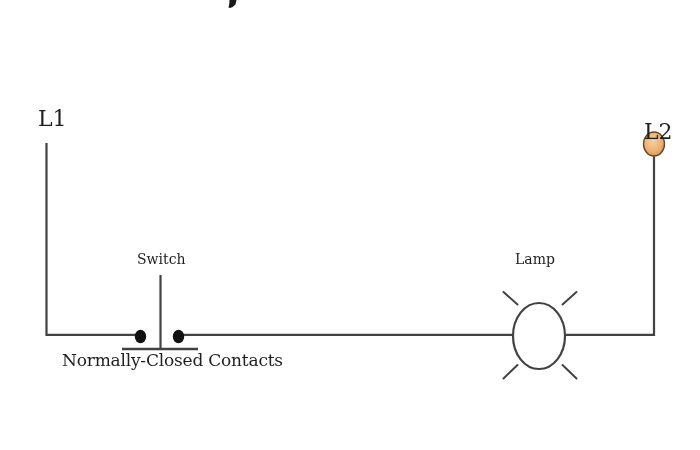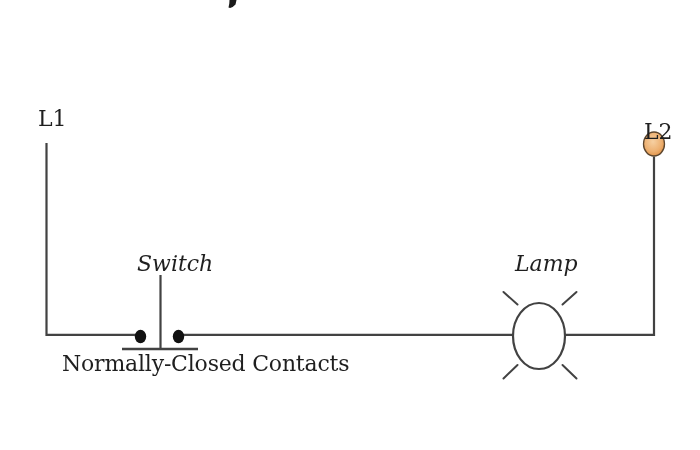--- a/index.html
+++ b/index.html
@@ -20,22 +20,22 @@
     left: 0;
     top: 0;
   }
   .lbl {
     position: absolute;
     color: var(--text, #1f1f1f);
     line-height: 1.05;
     white-space: nowrap;
   }
   .lbl-rail   { font-size: 22px; }
-  .lbl-part   { font-size: 22px; font-style: italic; }
-  .lbl-caption{ font-size: 22px; letter-spacing: -0.2px; }
+  .lbl-part   { font-size: 14px; }
+  .lbl-caption{ font-size: 17px; letter-spacing: -0.2px; }
 
   #l1-label     { left: 38px;  top: 107px; }
   #l2-label     { left: 644px; top: 120px; }
   #switch-label { left: 137px; top: 252px; }
   #lamp-label   { left: 515px; top: 252px; }
   #nc-caption   { left: 62px;  top: 352px; }
 
   .wire      { stroke: var(--wire, #424242); stroke-width: 2.2; fill: none; }
   .ray       { stroke: var(--wire, #424242); stroke-width: 2;   fill: none; stroke-linecap: round; }
   .bar       { stroke: var(--wire, #424242); stroke-width: 2.6; fill: none; }

